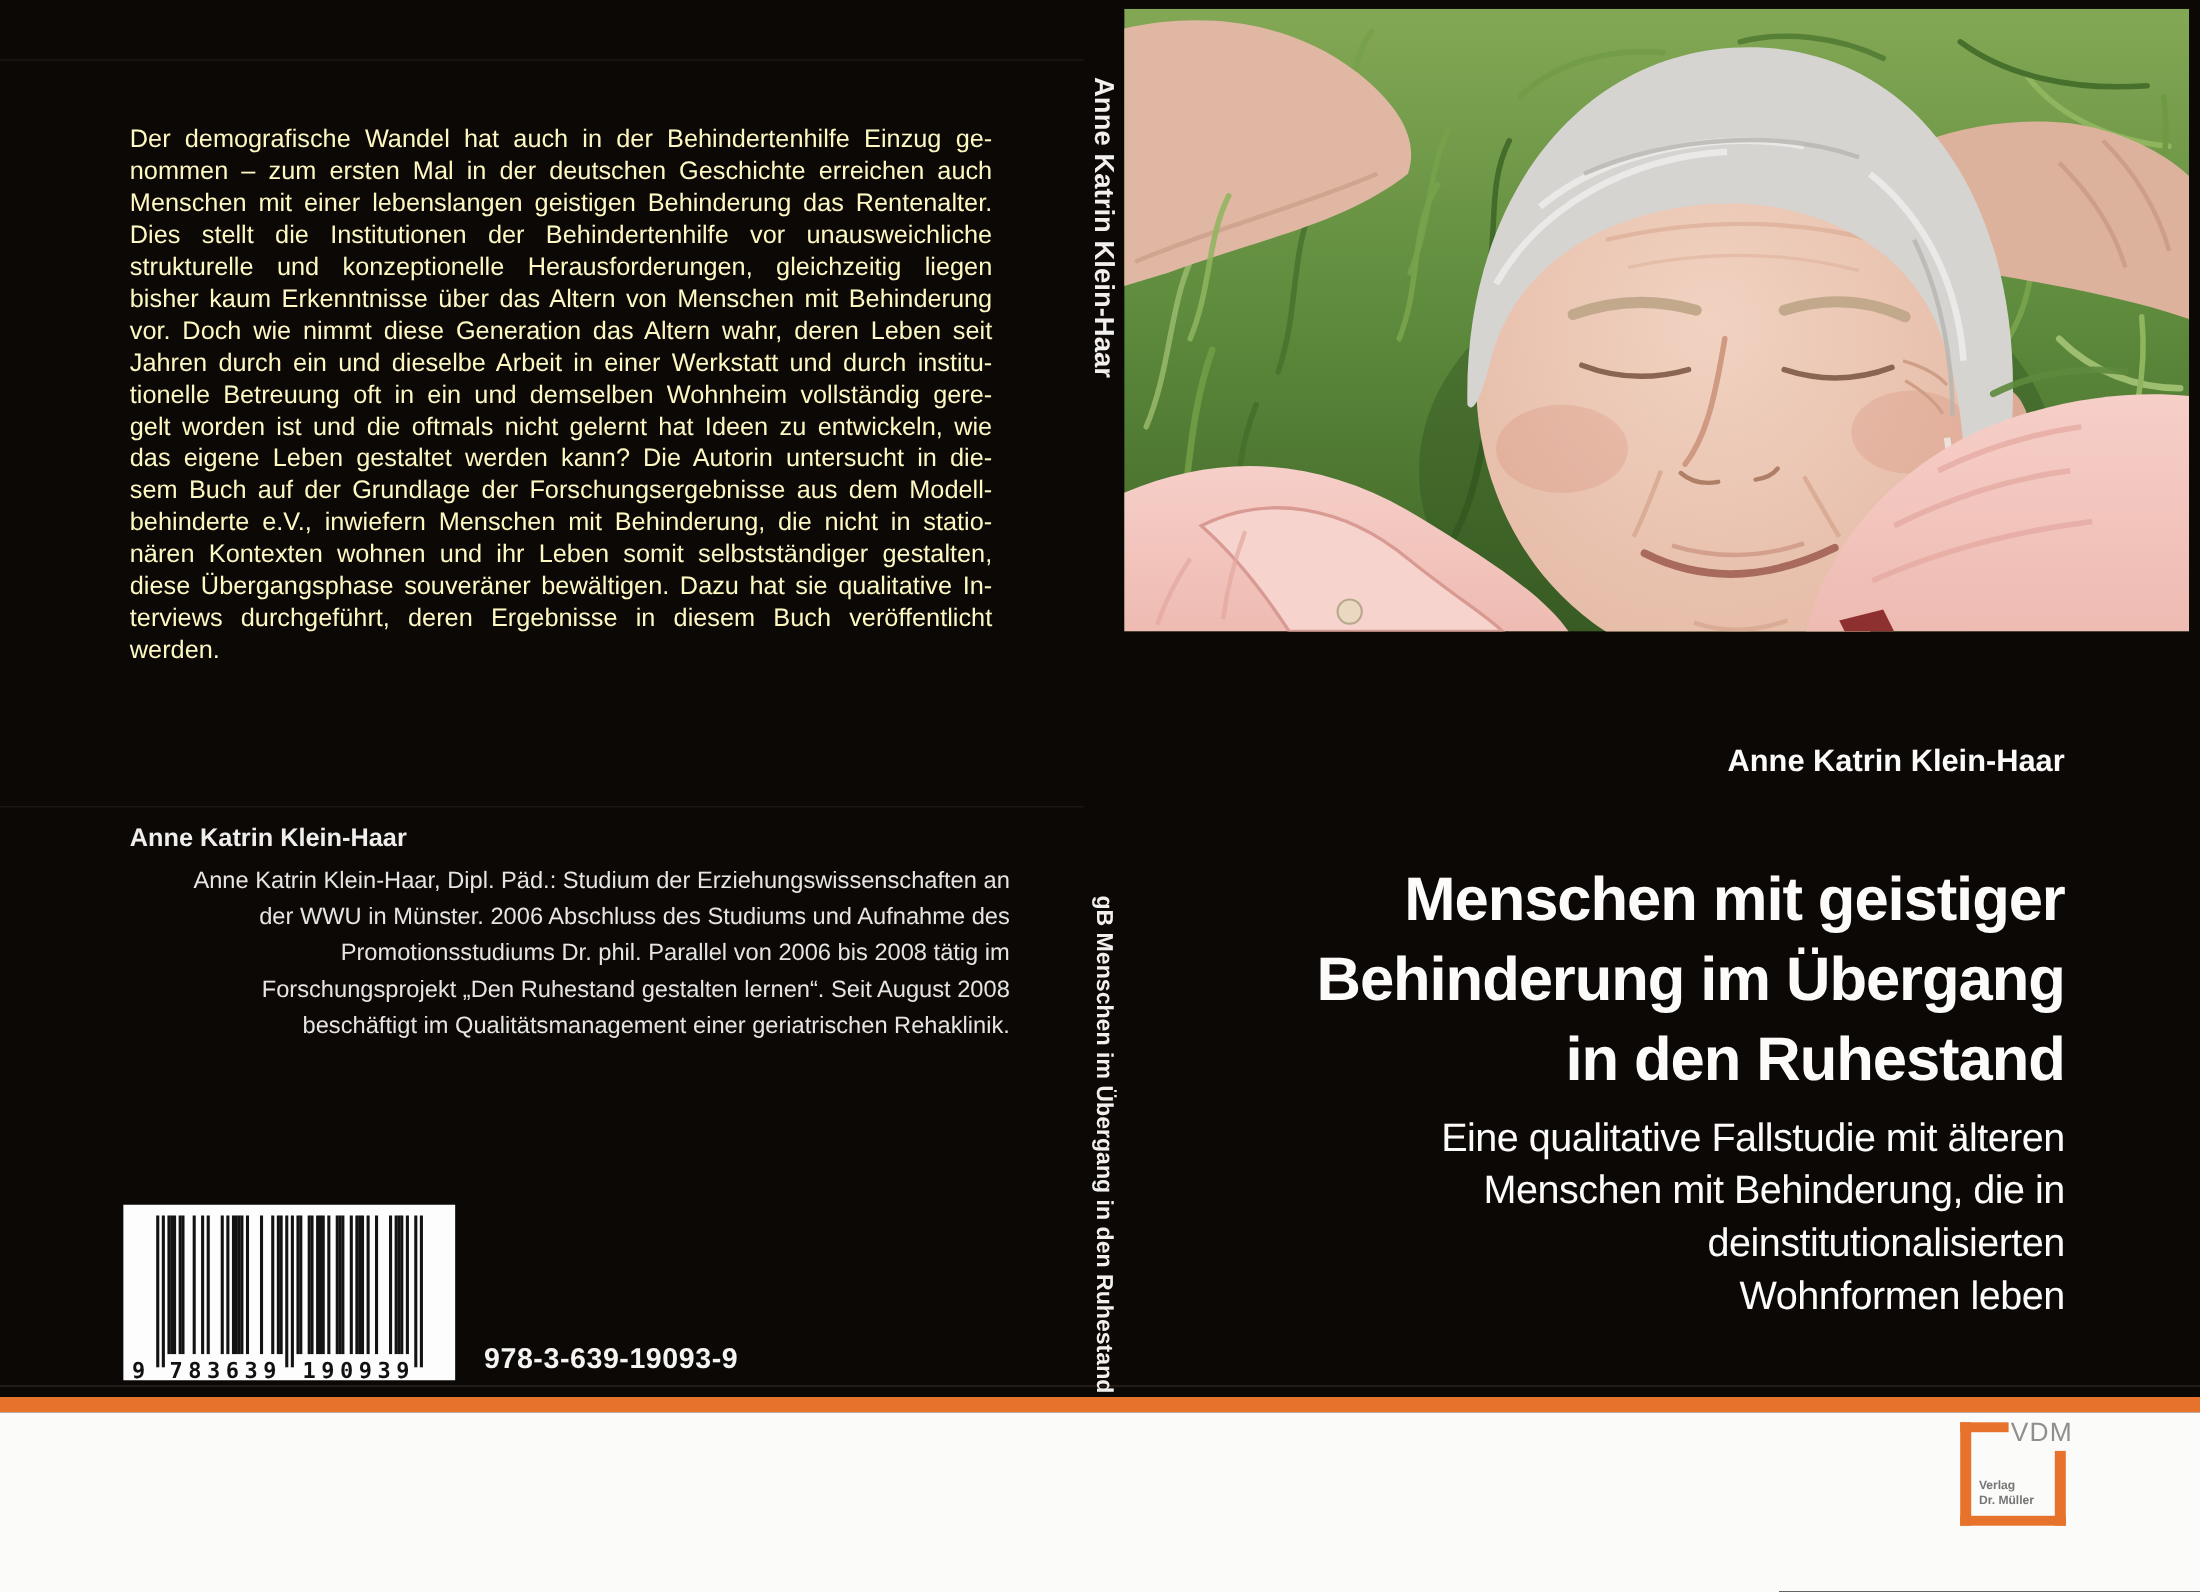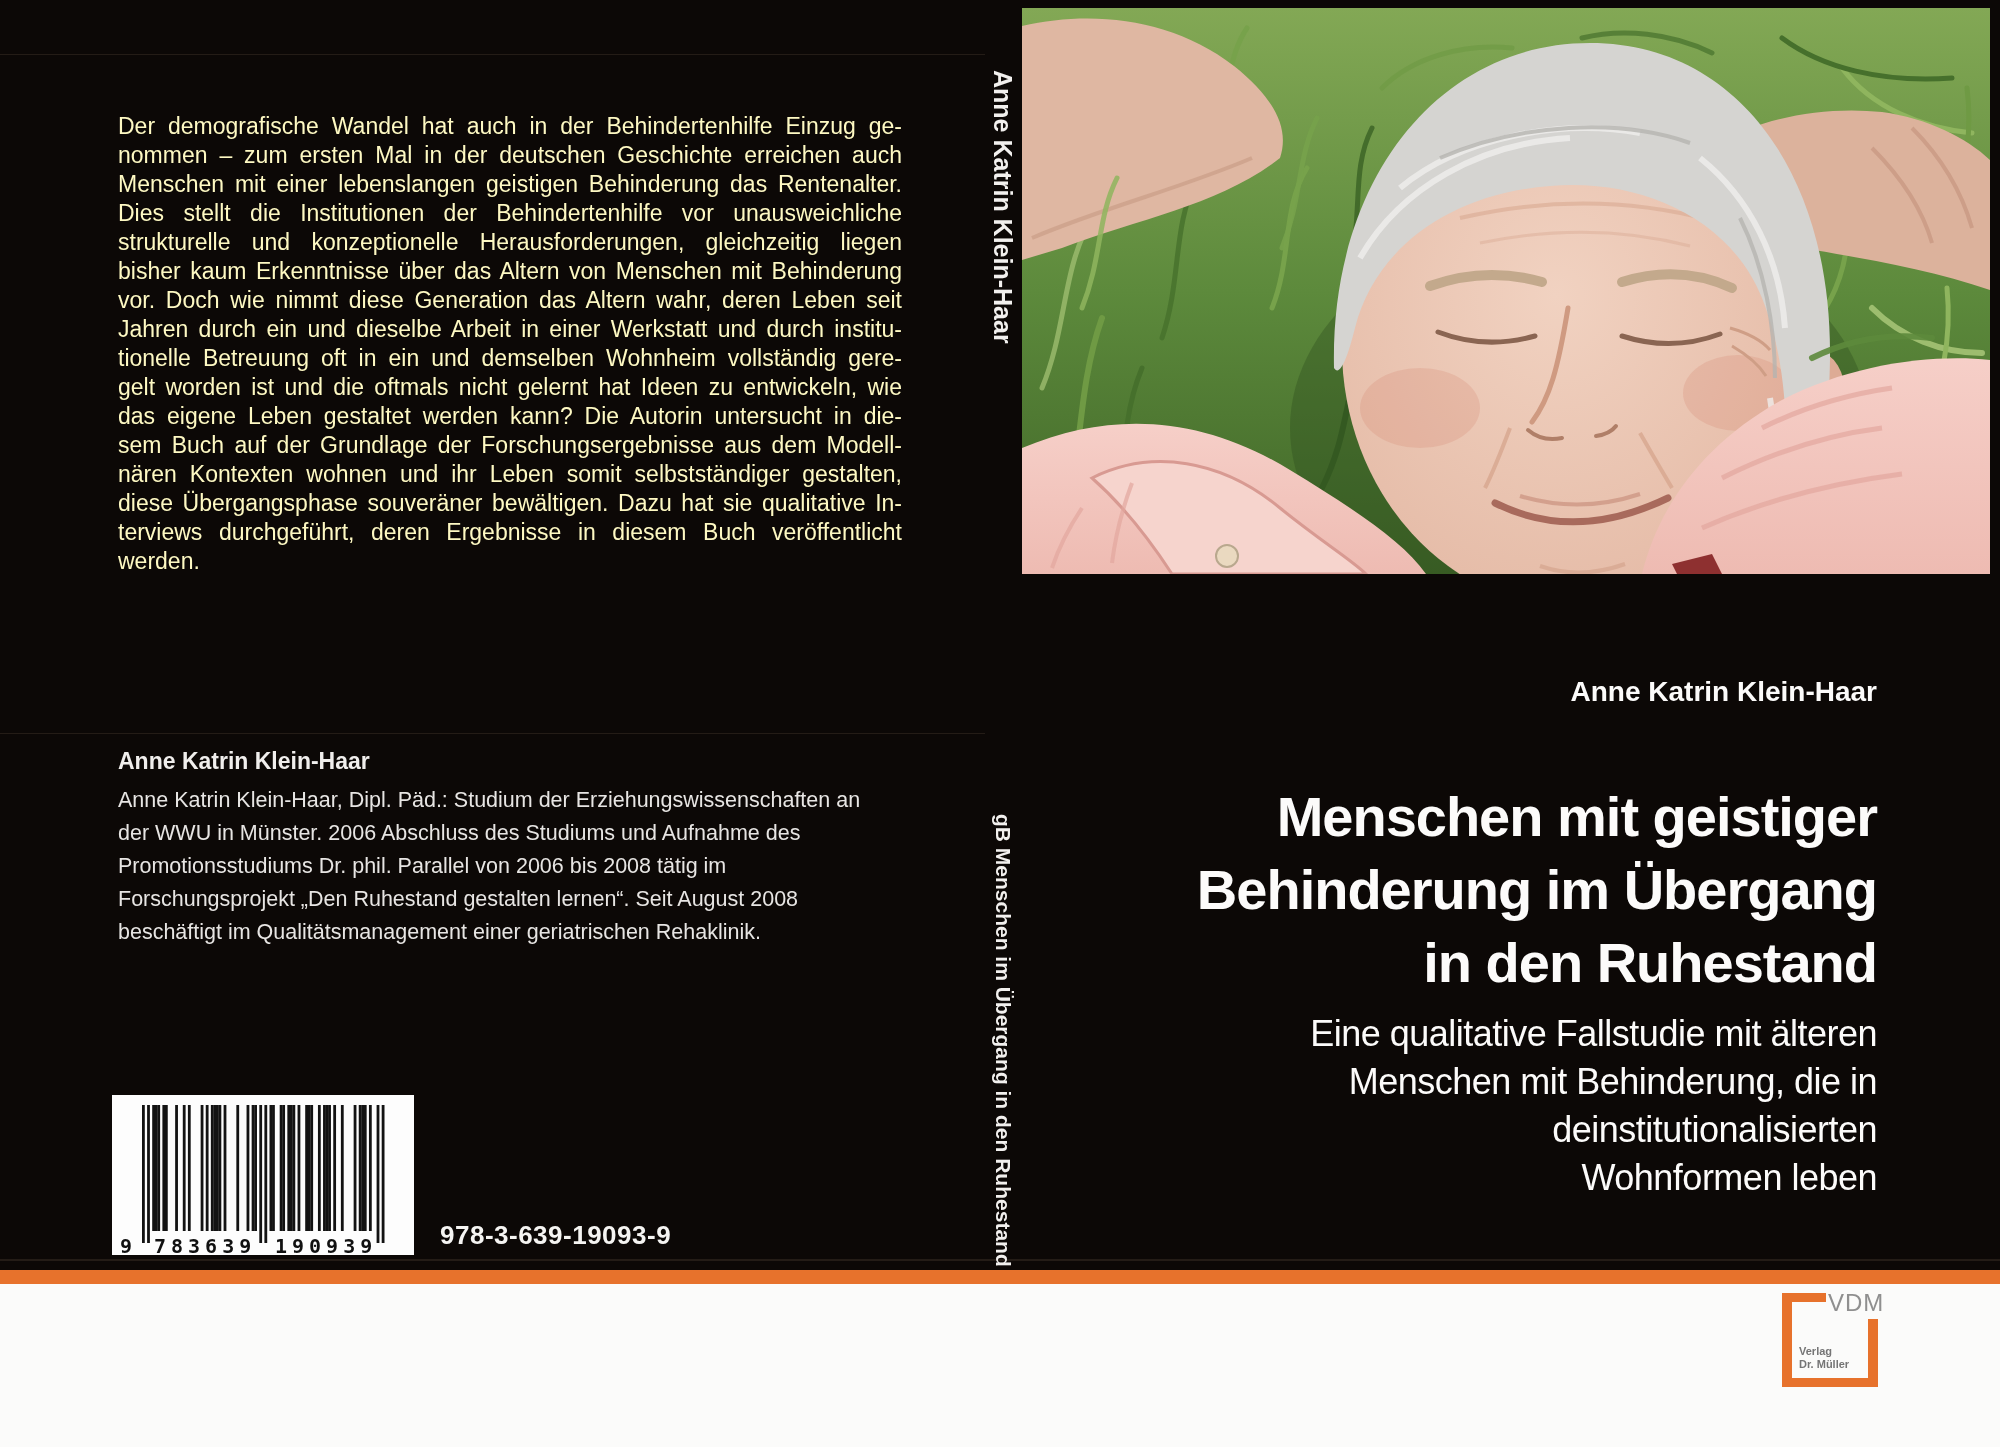--- a/index.html
+++ b/index.html
@@ -5,21 +5,21 @@
   html,body{margin:0;padding:0;background:#000;}
   #cover{position:relative;width:2000px;height:1447px;background:#0C0806;overflow:hidden;
          font-family:"Liberation Sans",sans-serif;}
   
   .blurb{position:absolute;left:118px;top:112px;width:784px;font-size:23px;line-height:29px;
          color:#fef9c3;}
   .blurb .bl{text-align:justify;text-align-last:justify;white-space:nowrap;}
   .blurb .bl:last-child{text-align-last:left;}
   .bio-heading{position:absolute;left:118px;top:748px;font-size:23px;font-weight:bold;color:#F0EEEC;}
   .bio-lines{position:absolute;left:118px;top:784px;width:800px;font-size:21.5px;line-height:33px;
-         color:#E7E5E3;}
+         color:#E7E5E3;text-align:right;}
   .bio-lines .bl{white-space:nowrap;}
   .barcode-wrap{position:absolute;left:112px;top:1095px;width:302px;height:160px;}
   .isbn{position:absolute;left:440px;top:1220px;font-size:26px;font-weight:bold;color:#F5F4F2;
         letter-spacing:.5px;}
   
   .seam{position:absolute;background:#241c16;}
   .orange-band{position:absolute;left:0;top:1270px;width:2000px;height:14px;background:#E7722C;}
   .white-strip{position:absolute;left:0;top:1284px;width:2000px;height:163px;background:#FBFBFA;}
   
   .vdm-logo{position:absolute;left:1782px;top:1293px;width:104px;height:94px;}
@@ -57,20 +57,21 @@
       <div class="bl">Menschen mit einer lebenslangen geistigen Behinderung das Rentenalter.</div>
       <div class="bl">Dies stellt die Institutionen der Behindertenhilfe vor unausweichliche</div>
       <div class="bl">strukturelle und konzeptionelle Herausforderungen, gleichzeitig liegen</div>
       <div class="bl">bisher kaum Erkenntnisse über das Altern von Menschen mit Behinderung</div>
       <div class="bl">vor. Doch wie nimmt diese Generation das Altern wahr, deren Leben seit</div>
       <div class="bl">Jahren durch ein und dieselbe Arbeit in einer Werkstatt und durch institu-</div>
       <div class="bl">tionelle Betreuung oft in ein und demselben Wohnheim vollständig gere-</div>
       <div class="bl">gelt worden ist und die oftmals nicht gelernt hat Ideen zu entwickeln, wie</div>
       <div class="bl">das eigene Leben gestaltet werden kann? Die Autorin untersucht in die-</div>
       <div class="bl">sem Buch auf der Grundlage der Forschungsergebnisse aus dem Modell-</div>
+      <div class="bl">behinderte e.V., inwiefern Menschen mit Behinderung, die nicht in statio-</div>
       <div class="bl">nären Kontexten wohnen und ihr Leben somit selbstständiger gestalten,</div>
       <div class="bl">diese Übergangsphase souveräner bewältigen. Dazu hat sie qualitative In-</div>
       <div class="bl">terviews durchgeführt, deren Ergebnisse in diesem Buch veröffentlicht</div>
       <div class="bl">werden.</div>
     </div>
 
   <div class="bio-heading">Anne Katrin Klein-Haar</div>
   <div class="bio-lines">
       <div class="bl">Anne Katrin Klein-Haar, Dipl. Päd.: Studium der Erziehungswissenschaften an</div>
       <div class="bl">der WWU in Münster. 2006 Abschluss des Studiums und Aufnahme des</div>

